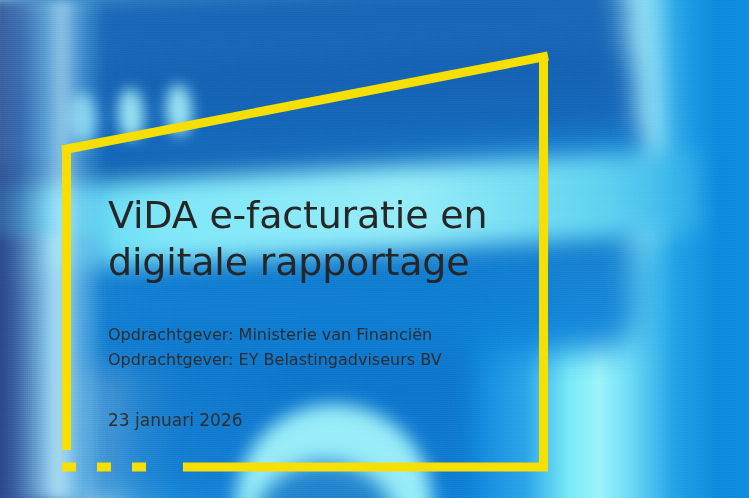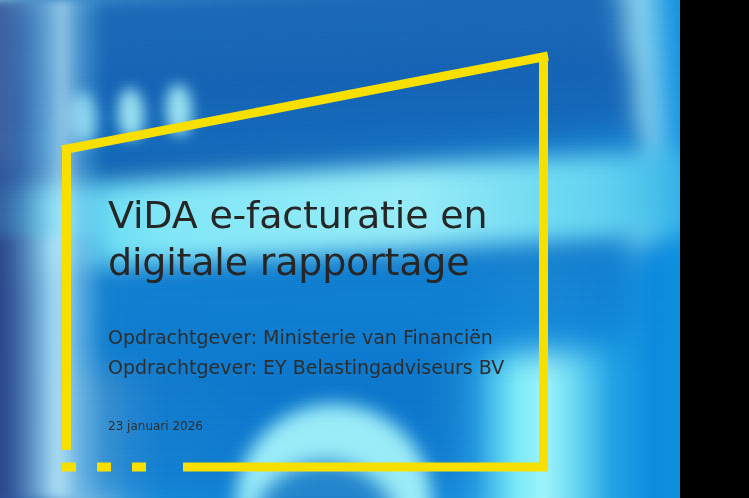--- a/index.html
+++ b/index.html
@@ -2,21 +2,21 @@
 <html><head>
 <meta charset="utf-8">
 <style>
   html, body {
     margin: 0;
     padding: 0;
     background: #000;
   }
   #slide {
     position: relative;
-    width: 680px;
+    width: 749px;
     height: 498px;
     overflow: hidden;
     font-family: "DejaVu Sans", "Liberation Sans", sans-serif;
     background: #0f86dc;
   }
 
   
   .bg-layer {
     position: absolute;
     inset: 0;
@@ -228,29 +228,29 @@
     line-height: 1.23;
     font-weight: 400;
     color: #262626;
     letter-spacing: -0.2px;
   }
   #subtitle-group {
     margin-top: 38px;
   }
   .subtitle-line {
     margin: 0;
-    font-size: 19px;
+    font-size: 16px;
     line-height: 1.55;
     font-weight: 400;
     color: #2d2d2d;
   }
   #date-line {
     margin: 0;
     margin-top: 36px;
-    font-size: 12px;
+    font-size: 17px;
     line-height: 1.4;
     font-weight: 400;
     color: #2f2f2f;
   }
 </style>
 </head>
 <body>
 
 <div id="slide">
 

